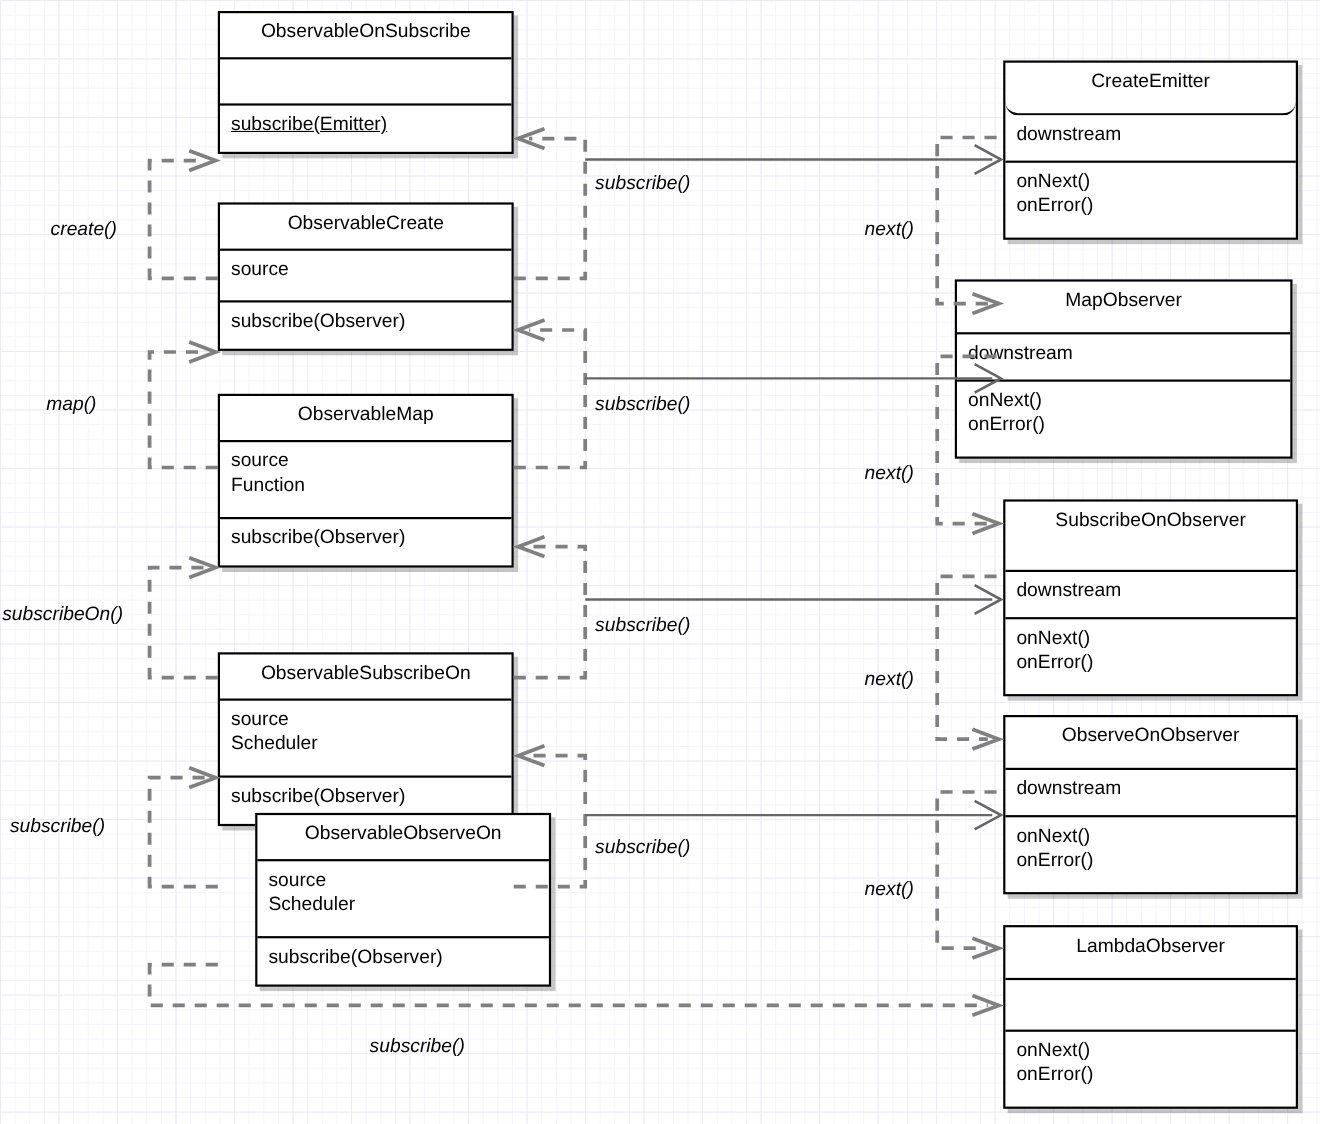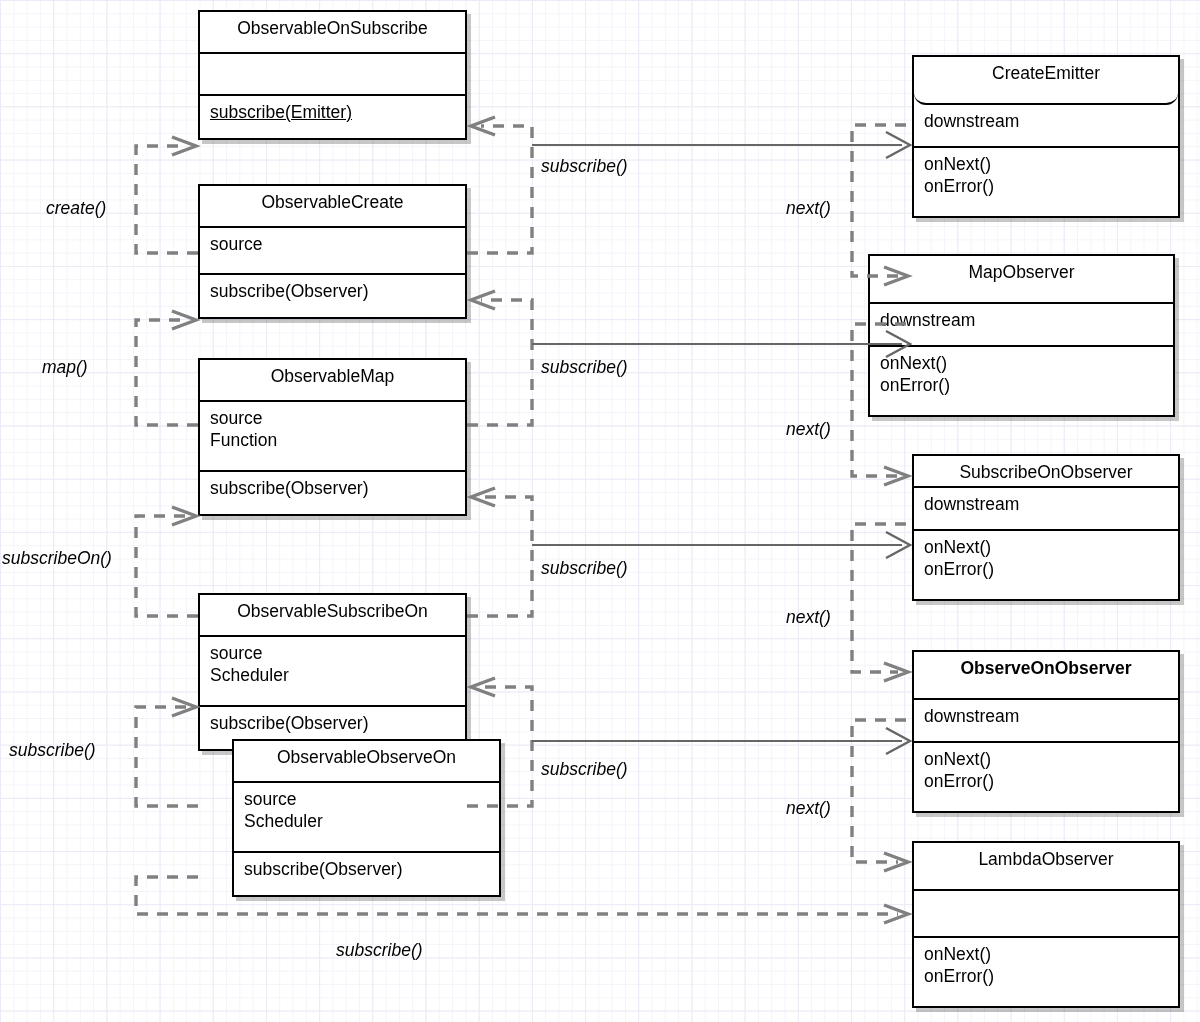--- a/index.html
+++ b/index.html
@@ -148,34 +148,34 @@
     <div class="sect attrs" style="height:43px;">
       <span class="line">downstream</span>
     </div>
     <div class="sect ops" style="height:68px;">
       <span class="line">onNext()</span>
       <span class="line">onError()</span>
     </div>
   </div>
 
   <div class="umlbox" style="left:912px; top:454px; width:268px;">
-    <div class="sect title" style="height:32px;">
+    <div class="sect title" style="height:64px;">
       <span class="line">SubscribeOnObserver</span>
     </div>
     <div class="sect attrs" style="height:43px;">
       <span class="line">downstream</span>
     </div>
     <div class="sect ops" style="height:68px;">
       <span class="line">onNext()</span>
       <span class="line">onError()</span>
     </div>
   </div>
 
   <div class="umlbox" style="left:912px; top:650px; width:268px;">
-    <div class="sect title" style="height:48px;font-weight:bold;">
+    <div class="sect title" style="height:48px;">
       <span class="line">ObserveOnObserver</span>
     </div>
     <div class="sect attrs" style="height:43px;">
       <span class="line">downstream</span>
     </div>
     <div class="sect ops" style="height:68px;">
       <span class="line">onNext()</span>
       <span class="line">onError()</span>
     </div>
   </div>

